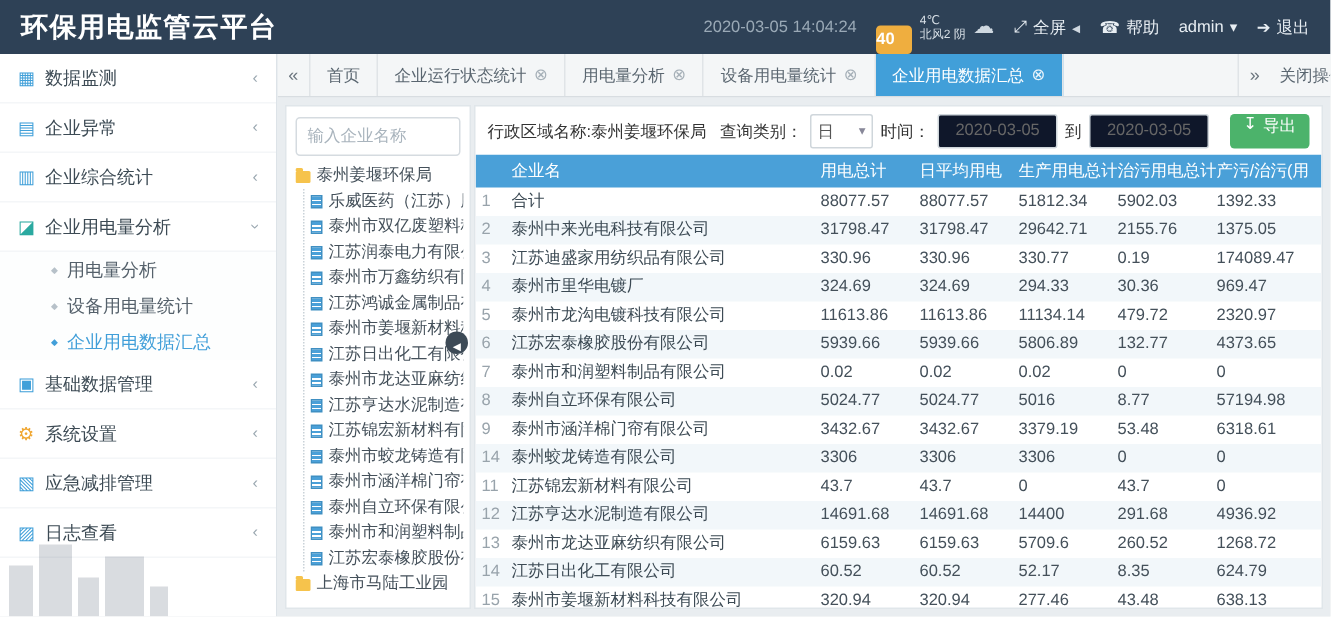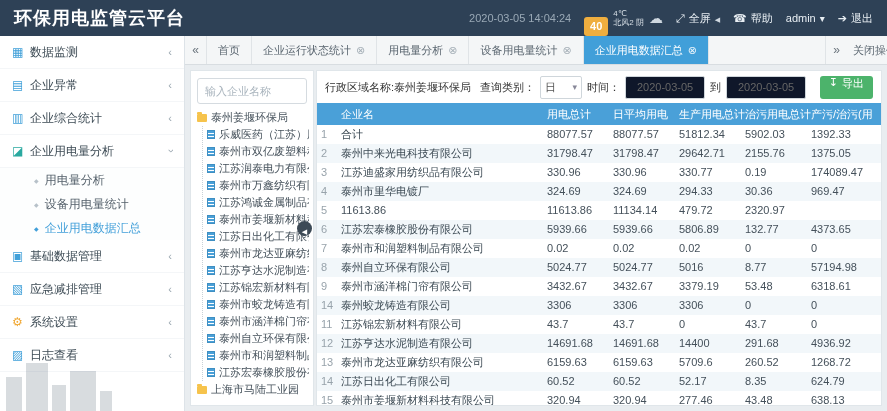--- a/index.html
+++ b/index.html
@@ -6,21 +6,21 @@
   html,body { width:887px; height:411px; overflow:hidden; }
   body { font-family:"Liberation Sans","DejaVu Sans",sans-serif; background:#e9edf0; }
   .app { width:887px; height:411px; display:flex; flex-direction:column; overflow:hidden; }
 
   
   .topbar { height:36px; background:#2e4156; display:flex; align-items:center; padding:0 14px; flex:0 0 36px; }
   .brand { color:#fff; font-size:18px; font-weight:bold; letter-spacing:1px; white-space:nowrap; }
   .topbar-right { margin-left:auto; display:flex; align-items:center; gap:13px; }
   .dt { color:#9aa9b6; font-size:11px; white-space:nowrap; }
   .weather { display:flex; align-items:center; gap:5px; }
-  .aqi { width:24px; height:19px; background:#efae3f; border-radius:3px; color:#fff; font-size:11px; font-weight:bold; text-align:center; line-height:19px;margin-top:16px; }
+  .aqi { width:24px; height:19px; background:#efae3f; border-radius:3px; color:#fff; font-size:11px; font-weight:bold; line-height:19px;margin-top:16px; }
   .wtxt { display:flex; flex-direction:column; justify-content:center; color:#d7dfe6; font-size:8px; line-height:9px; white-space:nowrap; }
   .cloud::before { content:"☁"; color:#cfd8e0; font-size:14px; }
   .tb-link { color:#e8eef3; font-size:11px; display:flex; align-items:center; gap:4px; white-space:nowrap; cursor:pointer; }
   .ic-full::before { content:"⤢"; font-size:11px; }
   .ic-tri-left::before { content:"◀"; font-size:7px; color:#cfd8e0; }
   .ic-phone::before { content:"☎"; font-size:11px; }
   .ic-caret::before { content:"▾"; font-size:10px; }
   .ic-exit::before { content:"➔"; font-size:11px; }
 
   
@@ -187,27 +187,27 @@
           <span class="bullet"></span>
           <span>企业用电数据汇总</span>
         </div>
       </div>
       <div class="menu-item">
         <span class="mi ic-db"></span>
         <span class="ml">基础数据管理</span>
         <span class="chev"></span>
       </div>
       <div class="menu-item">
+        <span class="mi orange ic-gear"></span>
+        <span class="ml">系统设置</span>
+        <span class="chev"></span>
+      </div>
+      <div class="menu-item">
         <span class="mi ic-emg"></span>
         <span class="ml">应急减排管理</span>
-        <span class="chev"></span>
-      </div>
-      <div class="menu-item">
-        <span class="mi orange ic-gear"></span>
-        <span class="ml">系统设置</span>
         <span class="chev"></span>
       </div>
       <div class="menu-item">
         <span class="mi ic-log"></span>
         <span class="ml">日志查看</span>
         <span class="chev"></span>
       </div>
       <div class="skyline">
         <i class="sk1"></i>
           <i class="sk2"></i>
@@ -425,20 +425,21 @@
                   <span class="td name">泰州市里华电镀厂</span>
                   <span class="td">324.69</span>
                   <span class="td">324.69</span>
                   <span class="td">294.33</span>
                   <span class="td">30.36</span>
                   <span class="td">969.47</span>
                 </div>
 
                 <div class="tr">
                   <span class="td idx">5</span>
+                  <span class="td name">泰州市龙沟电镀科技有限公司</span>
                   <span class="td">11613.86</span>
                   <span class="td">11613.86</span>
                   <span class="td">11134.14</span>
                   <span class="td">479.72</span>
                   <span class="td">2320.97</span>
                 </div>
 
                 <div class="tr">
                   <span class="td idx">6</span>
                   <span class="td name">江苏宏泰橡胶股份有限公司</span>

